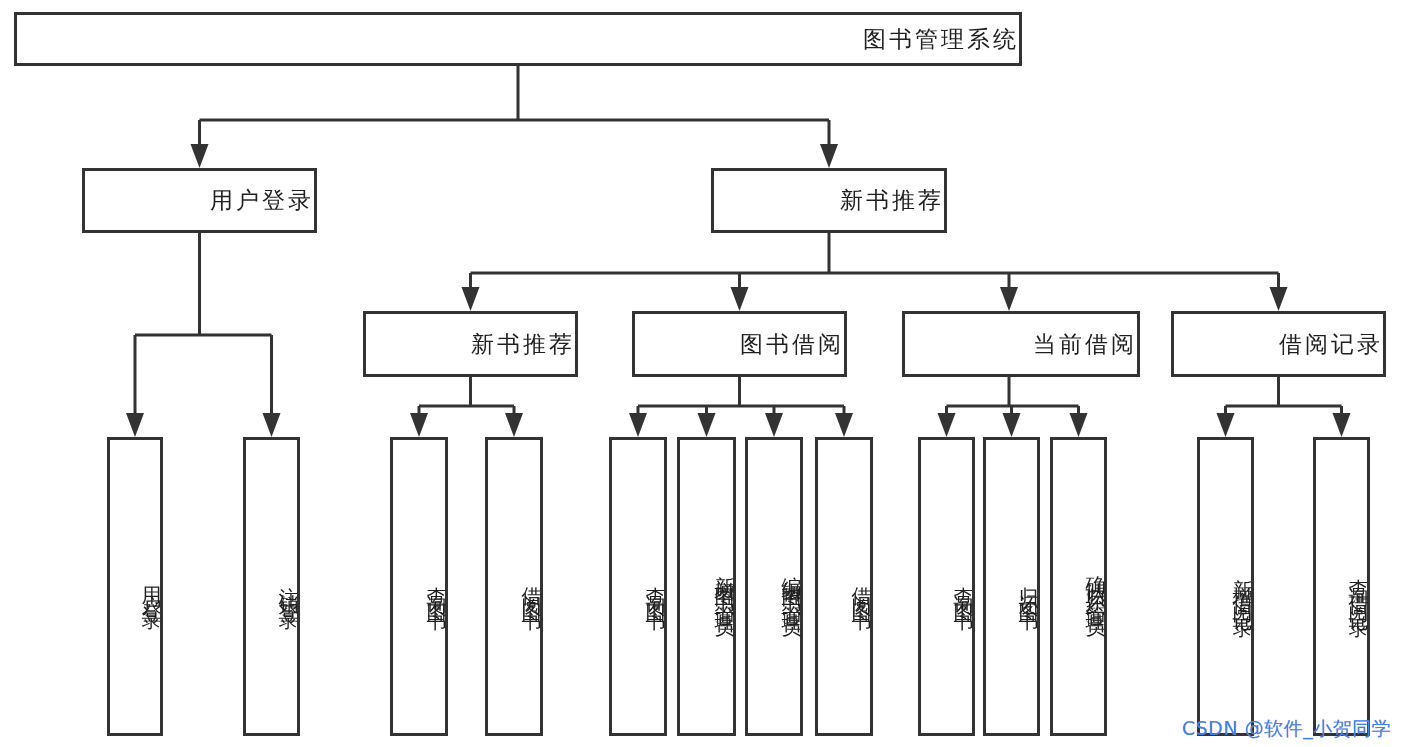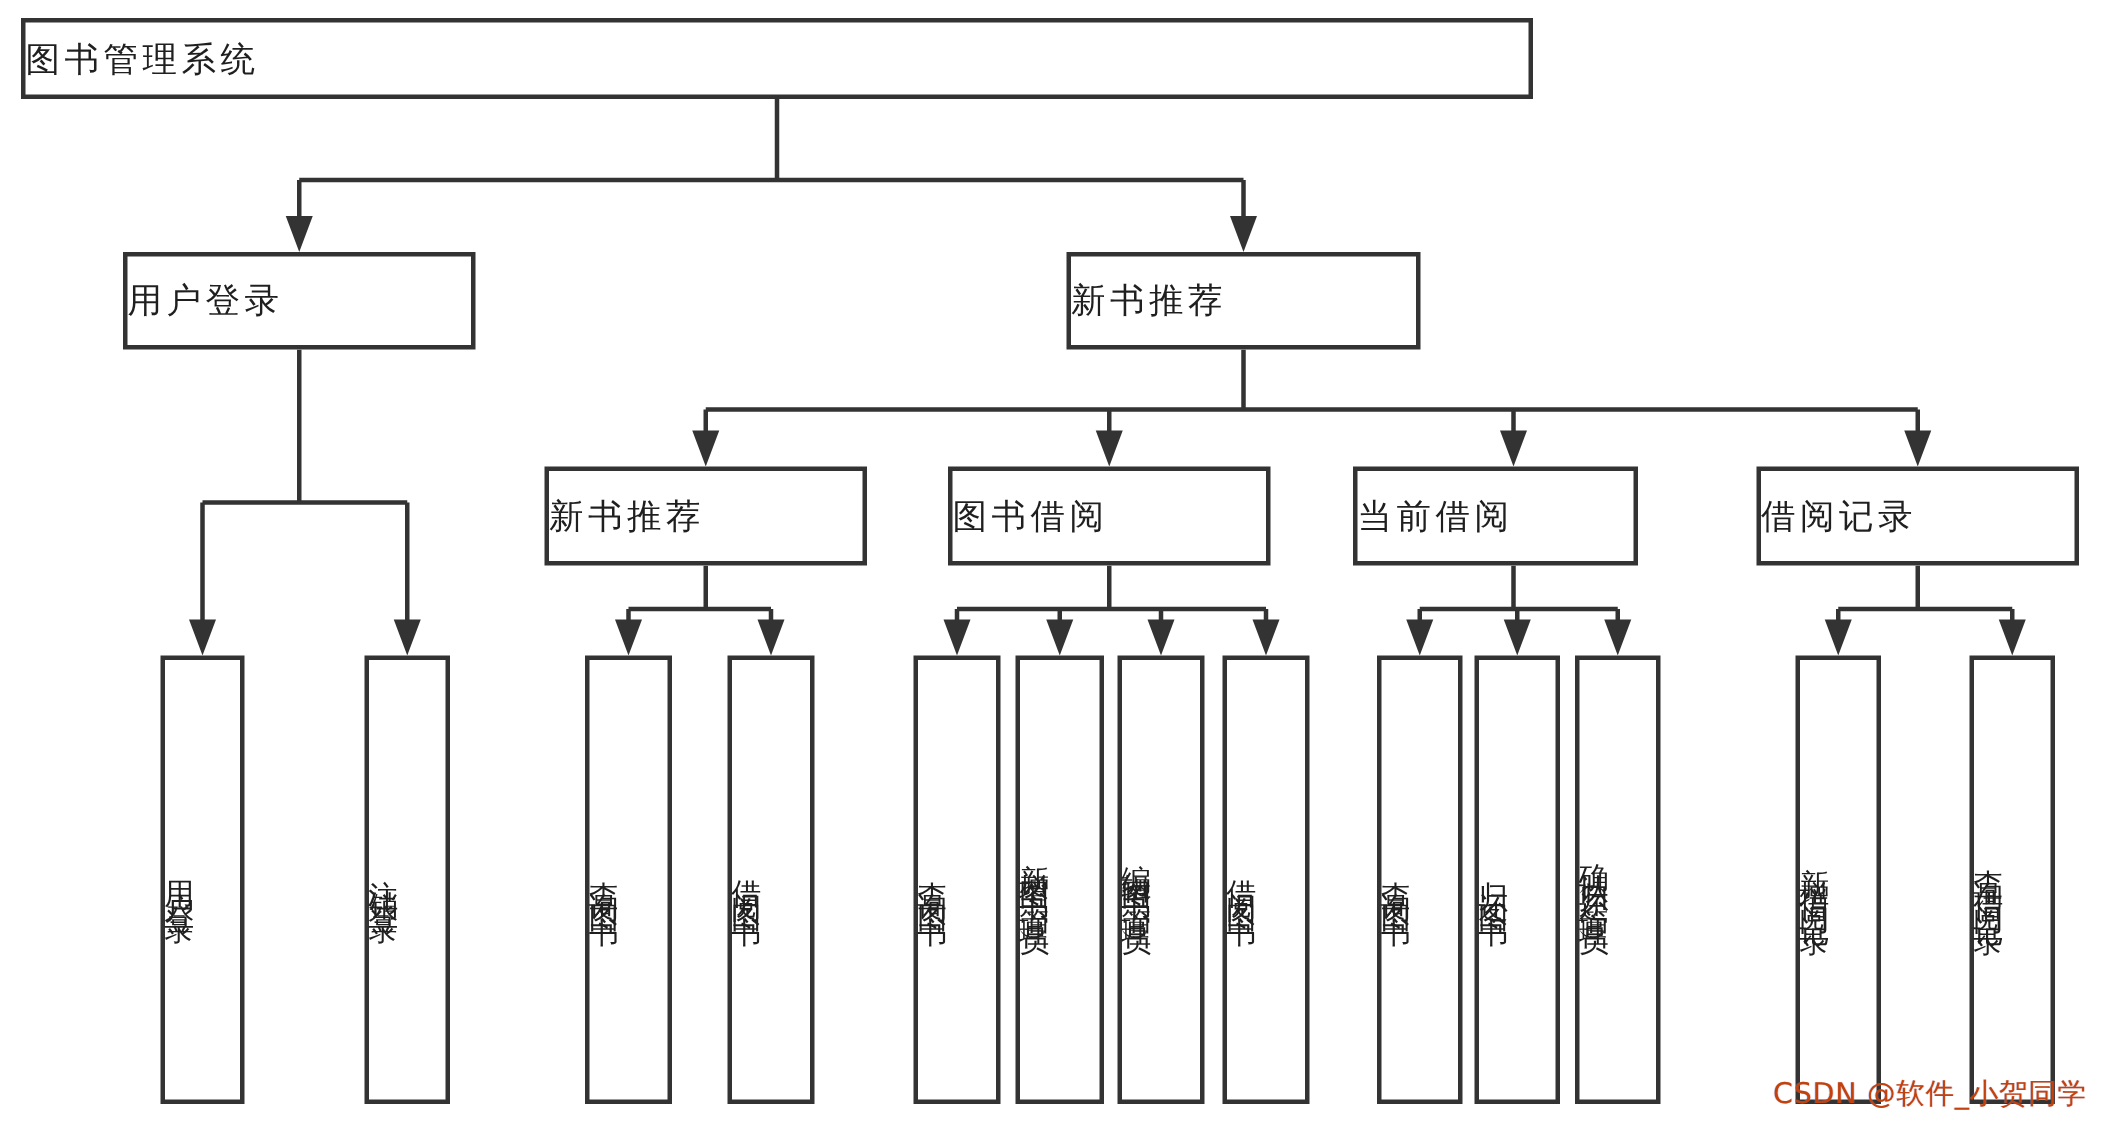--- a/index.html
+++ b/index.html
@@ -23,23 +23,24 @@
     height: 747px;
     z-index: 1;
   }
   .box {
     position: absolute;
     box-sizing: border-box;
     border: 3px solid #333333;
     background: #ffffff;
     display: flex;
     align-items: center;
-    justify-content: flex-start;
+    justify-content: flex-end;
     z-index: 2;
     color: #1f1f1f;
+    font-family: Liberation Mono, monospace;
   }
   .box .hlabel {
     font-size: 23px;
     letter-spacing: 3px;
     white-space: nowrap;
     color: #1f1f1f;
   }
   .leaf .vlabel {
     writing-mode: vertical-rl;
     text-orientation: mixed;
@@ -51,21 +52,21 @@
   }
   .leaf .vlabel.long {
     letter-spacing: 6px;
   }
   .watermark {
     position: absolute;
     left: 1182px;
     top: 716px;
     font-size: 19px;
     letter-spacing: 0.5px;
-    color: #c2410c;
+    color: #3b82f6;
     z-index: 3;
     white-space: nowrap;
     text-shadow: 0.5px 0 0 rgba(220,120,120,0.35), -0.5px 0 0 rgba(120,140,220,0.35);
   }
 </style>
 </head>
 <body>
 
 <div class="stage">
 
@@ -119,21 +120,21 @@
   <div class="box" style="left:711px;top:168px;width:236px;height:65px">
     <span class="hlabel">新书推荐</span>
   </div>
 
   <div class="box" style="left:363px;top:311px;width:215px;height:66px">
     <span class="hlabel">新书推荐</span>
   </div>
   <div class="box" style="left:632px;top:311px;width:215px;height:66px">
     <span class="hlabel">图书借阅</span>
   </div>
-  <div class="box" style="left:902px;top:311px;width:190px;height:66px">
+  <div class="box" style="left:902px;top:311px;width:238px;height:66px">
     <span class="hlabel">当前借阅</span>
   </div>
   <div class="box" style="left:1171px;top:311px;width:215px;height:66px">
     <span class="hlabel">借阅记录</span>
   </div>
 
   <div class="box leaf" style="left:107px;top:437px;width:56px;height:299px">
     <span class="vlabel">用户登录</span>
   </div>
   <div class="box leaf" style="left:243px;top:437px;width:57px;height:299px">

